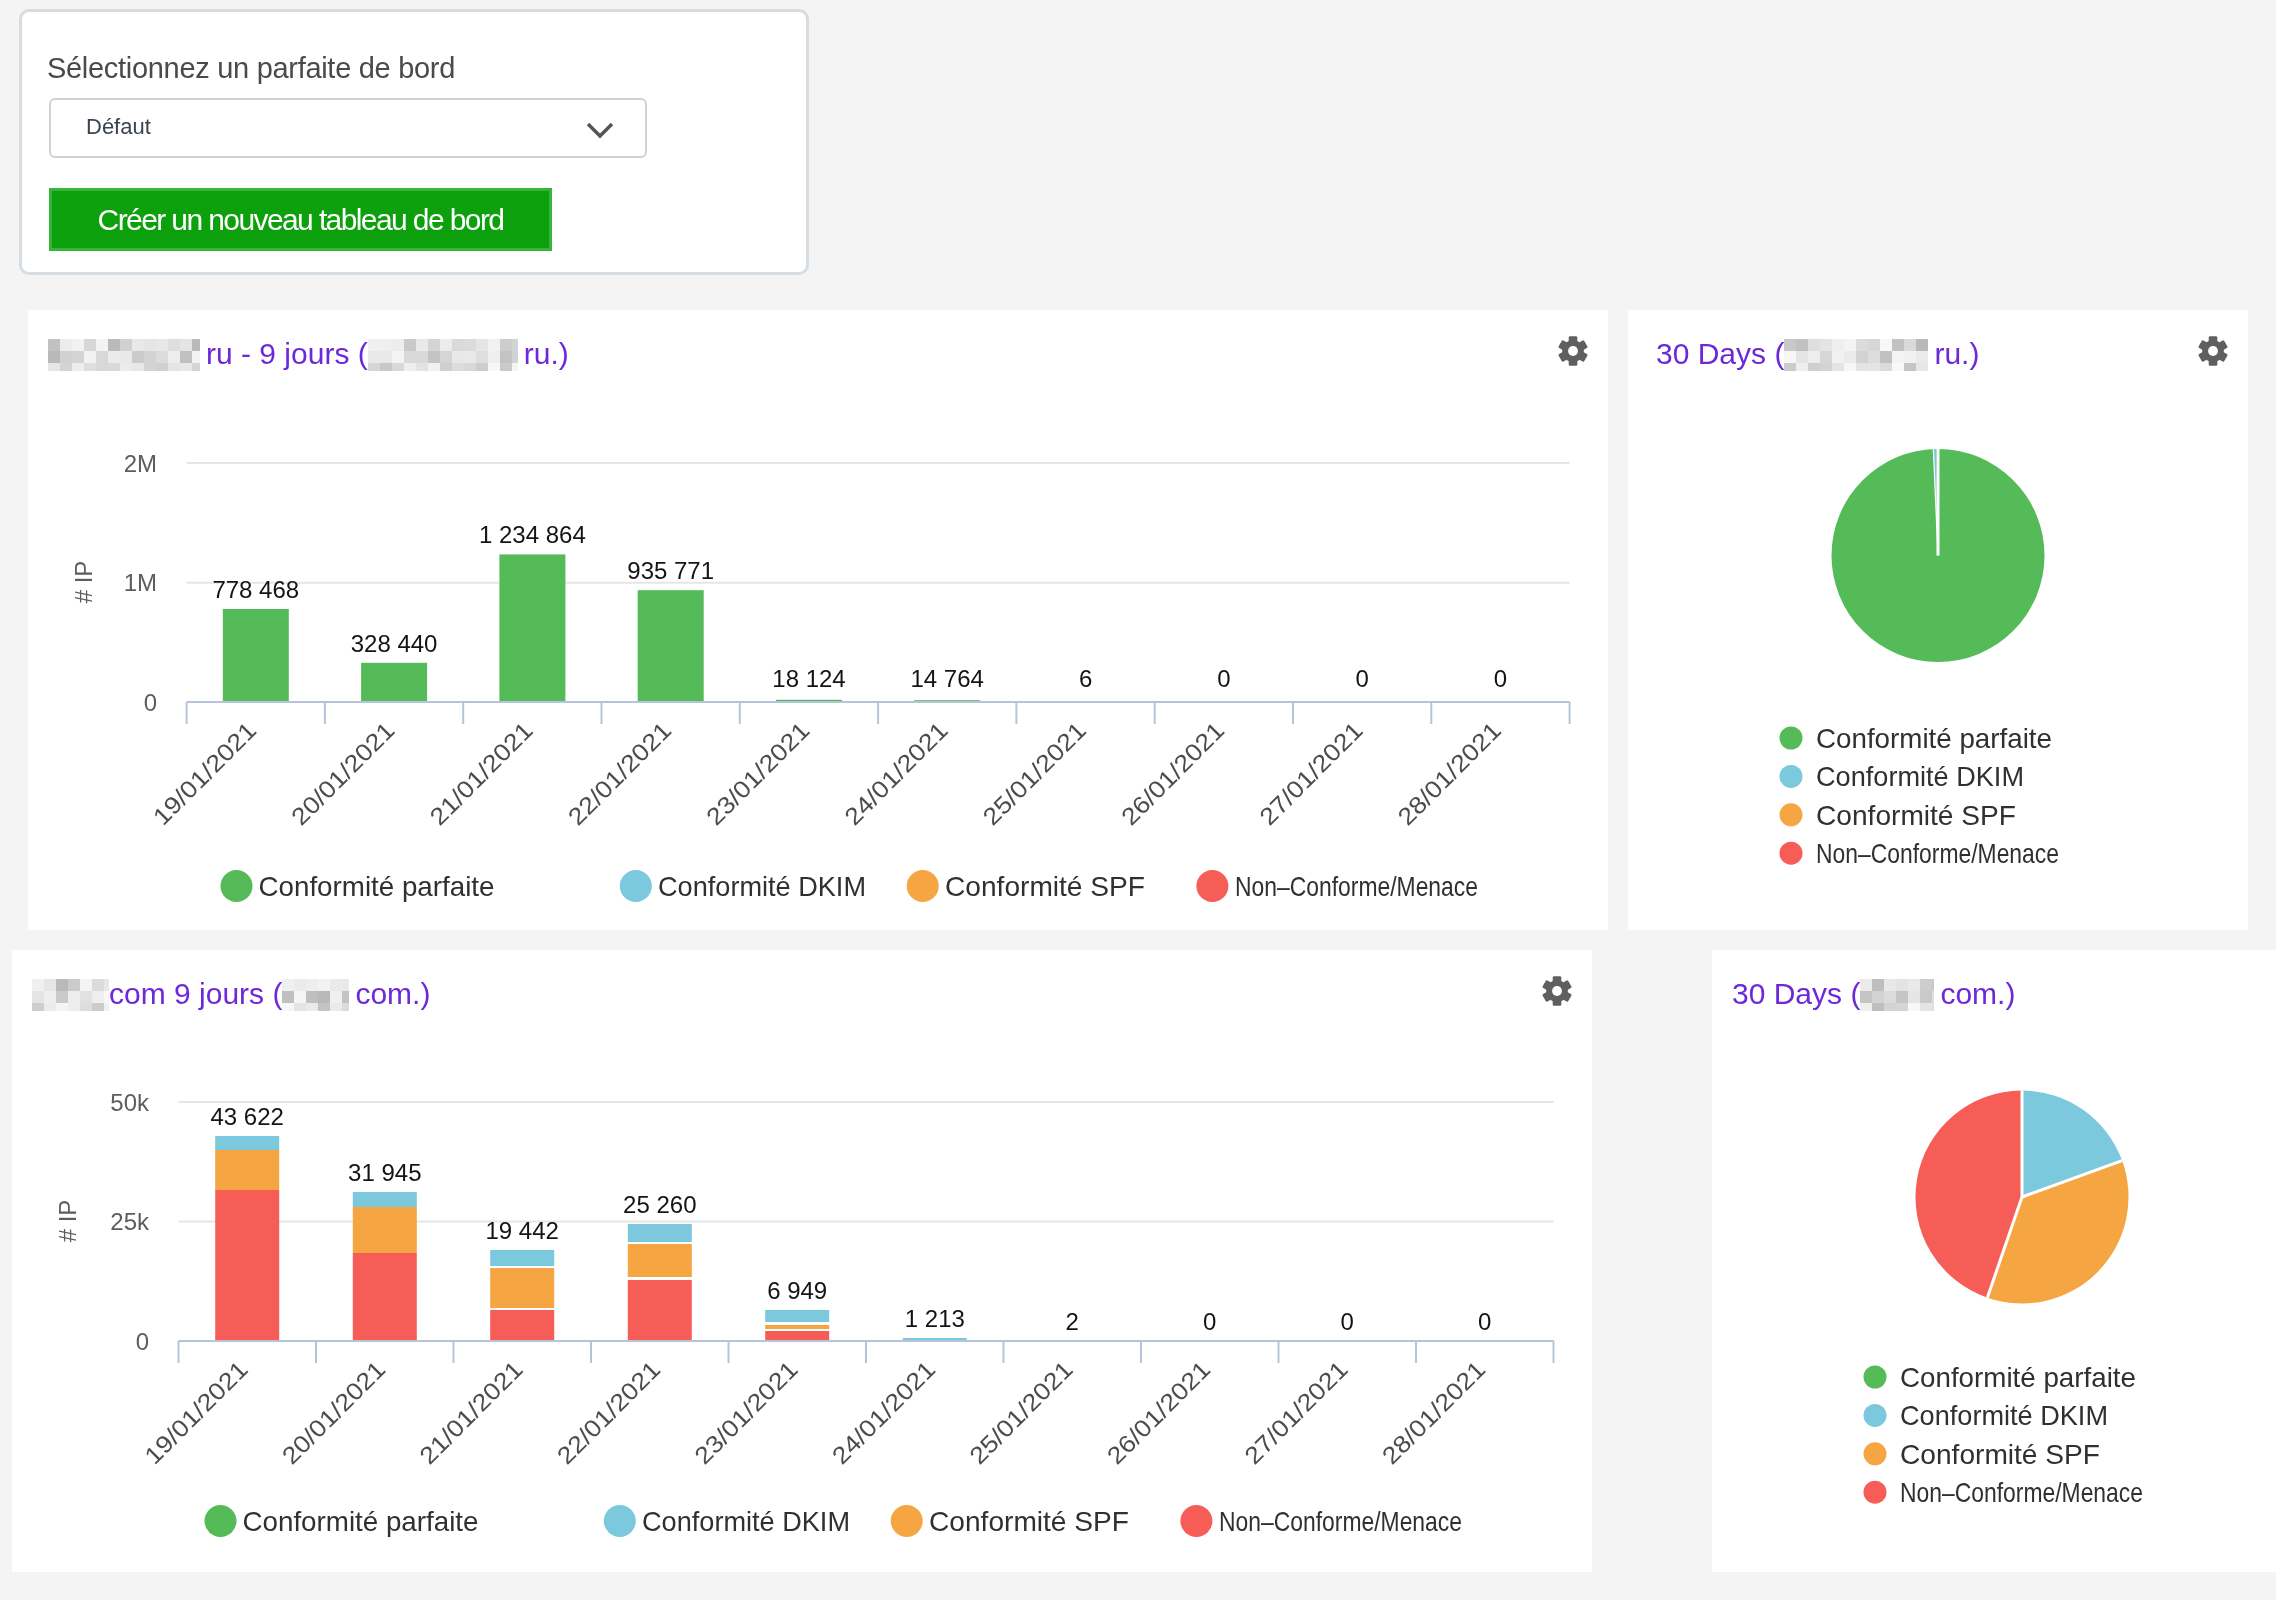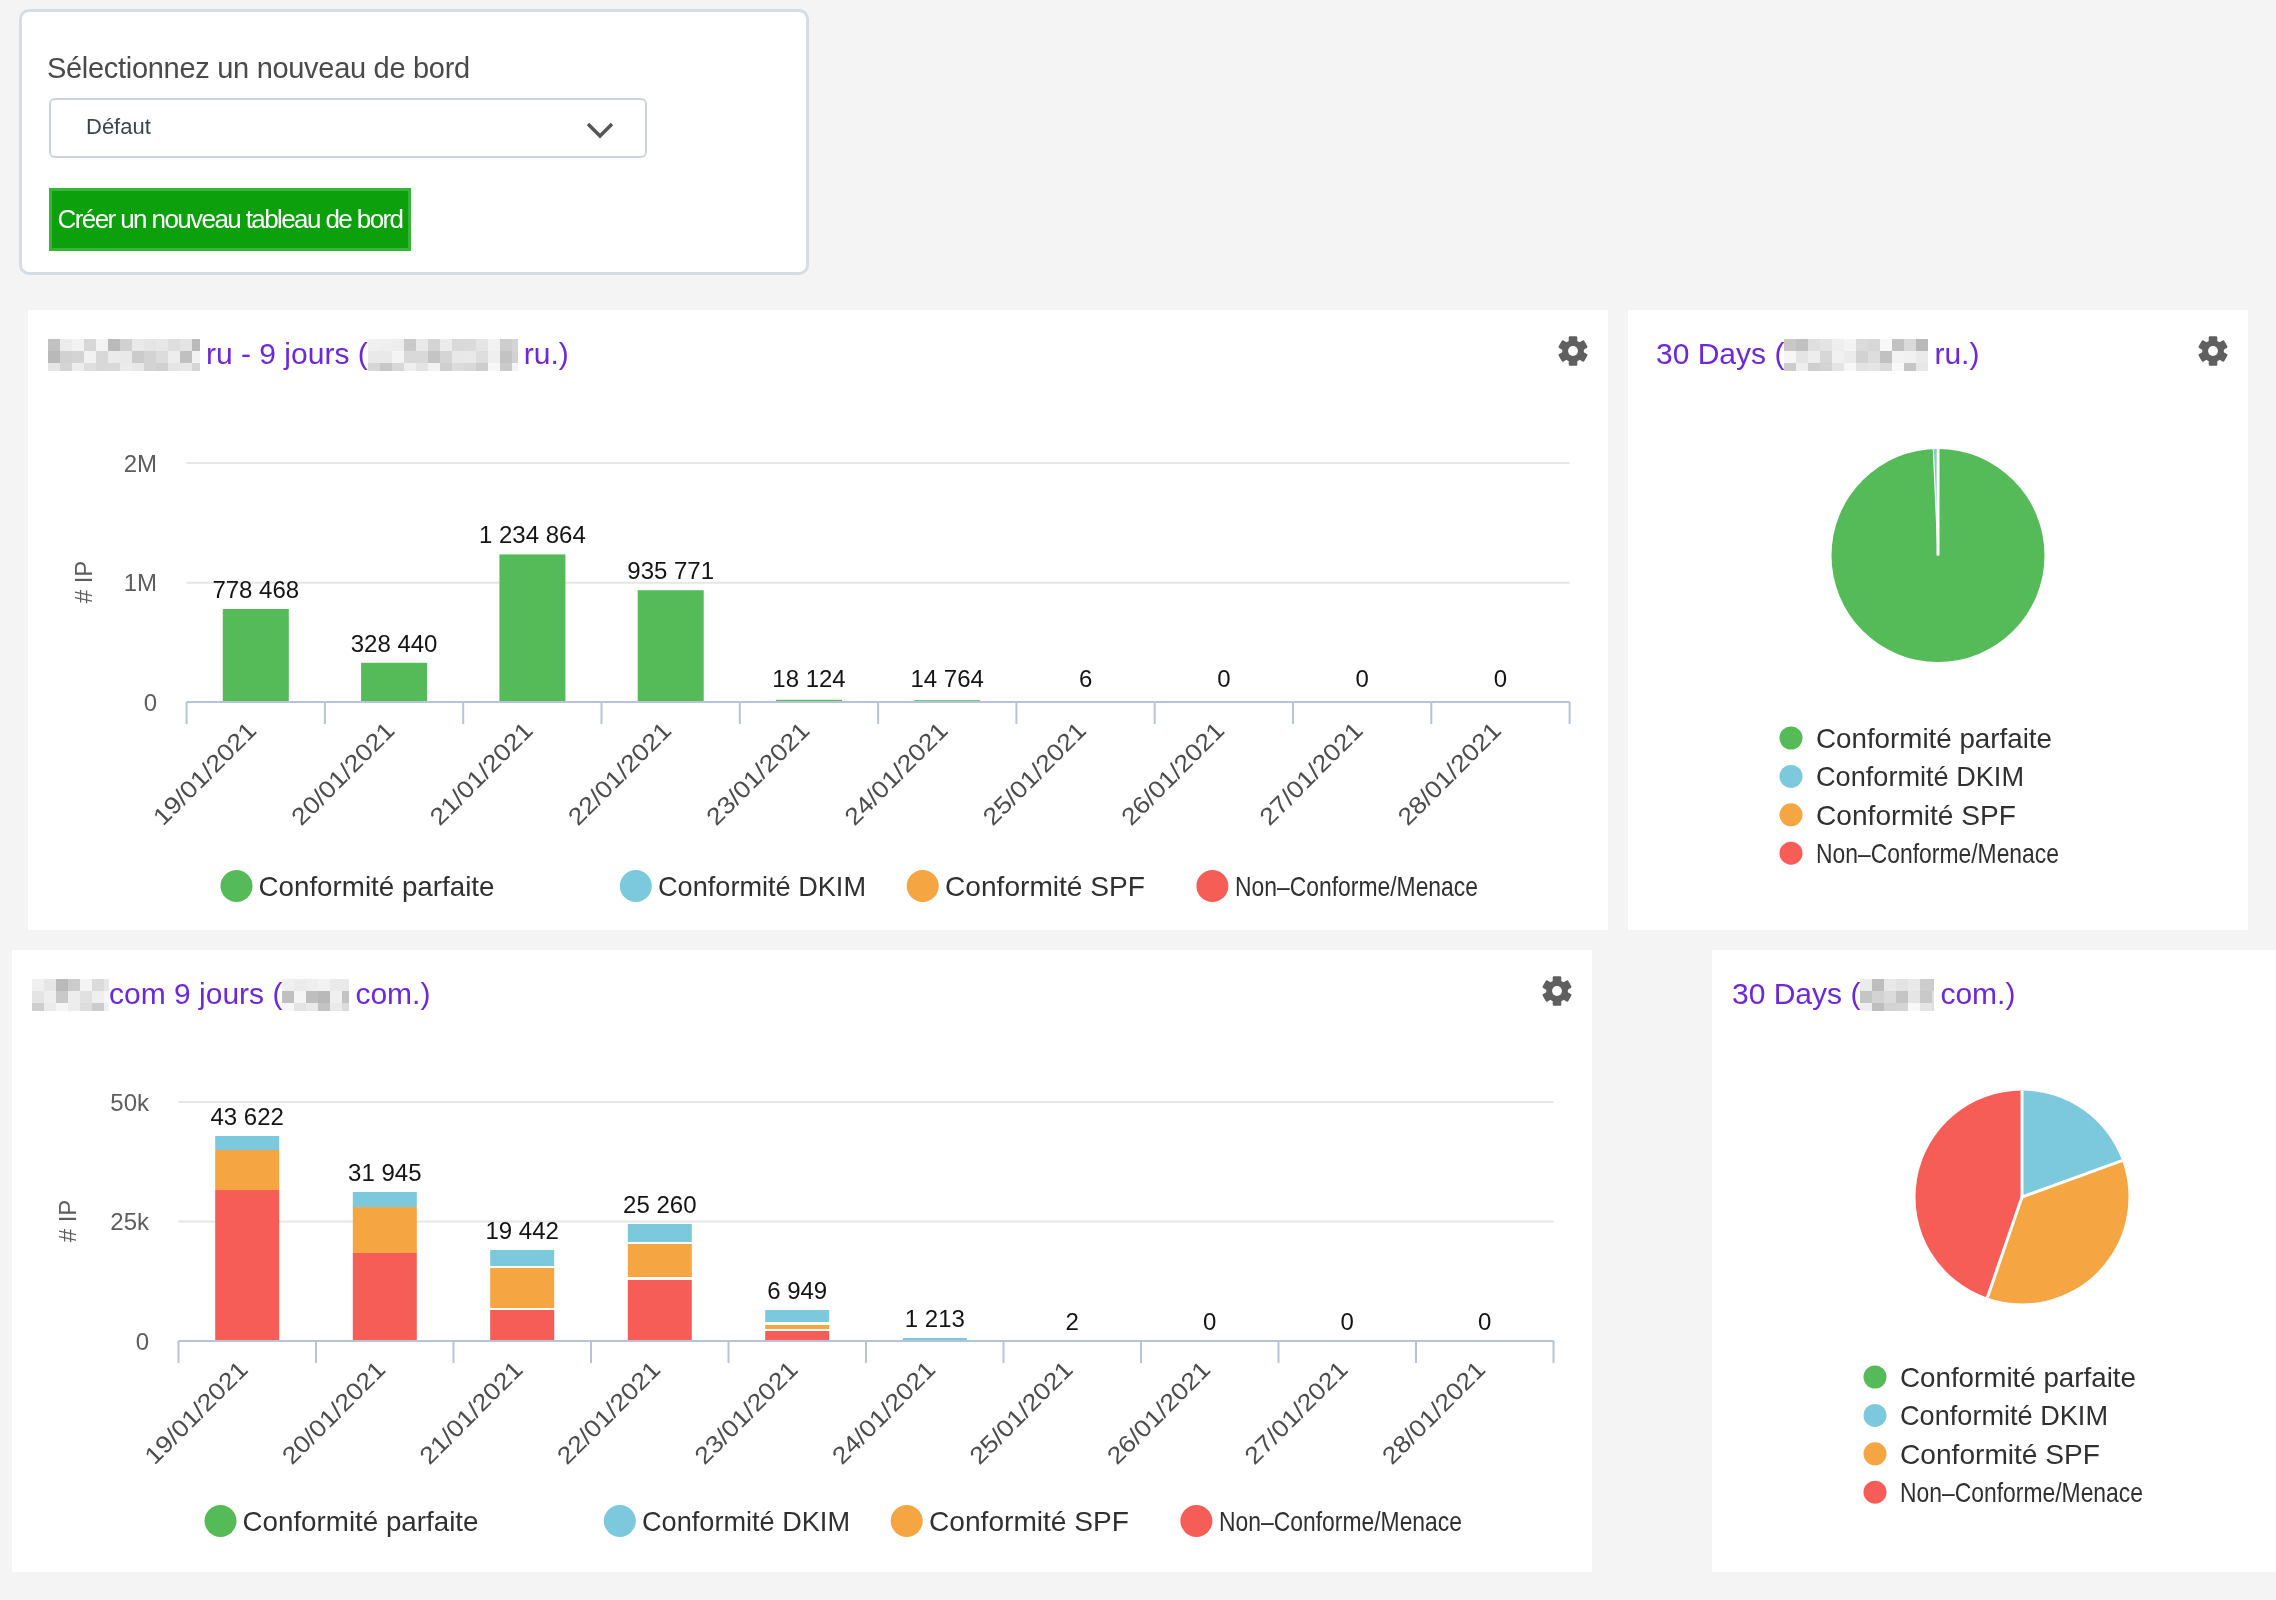--- a/index.html
+++ b/index.html
@@ -1,27 +1,27 @@
 <!DOCTYPE html>
 <html><head><meta charset="utf-8"><style>
 *{margin:0;padding:0;box-sizing:border-box}
 html,body{width:2276px;height:1600px;background:#f4f4f4;font-family:"Liberation Sans",sans-serif;position:relative;overflow:hidden}
 .card{position:absolute;background:#fff}
 .title{position:absolute;left:20px;top:27px;font-size:30px;color:#6d28d9;white-space:nowrap}
 svg.chart{position:absolute;left:0;top:0}
 </style></head><body>
 <div class="card" style="left:19px;top:9px;width:790px;height:266px;border:3px solid #d5dde2;border-radius:10px">
-  <div style="position:absolute;left:25px;top:40px;font-size:29px;letter-spacing:-0.3px;color:#4a4a4a">Sélectionnez un nouveau de bord</div>
+  <div style="position:absolute;left:25px;top:40px;font-size:29px;letter-spacing:-0.3px;color:#4a4a4a">Sélectionnez un parfaite de bord</div>
   <div style="position:absolute;left:27px;top:86px;width:598px;height:60px;border:2px solid #ccd4da;border-radius:6px;background:#fff">
     <div style="position:absolute;left:35px;top:14px;font-size:22px;color:#3a4450">Défaut</div>
     <svg width="30" height="18" viewBox="0 0 30 18" style="position:absolute;right:30px;top:21px">
         <polyline points="3,3 15,15 27,3" fill="none" stroke="#555" stroke-width="3.4"></polyline>
       </svg>
   </div>
-  <div style="position:absolute;left:27px;top:176px;width:362px;height:63px;background:#0CA00C;border:3px solid #39b43b;color:#fff;font-size:26px;letter-spacing:-1.6px;display:flex;align-items:center;justify-content:center;white-space:nowrap">Créer un nouveau tableau de bord</div>
+  <div style="position:absolute;left:27px;top:176px;width:503px;height:63px;background:#0CA00C;border:3px solid #39b43b;color:#fff;font-size:30px;letter-spacing:-1.6px;display:flex;align-items:center;justify-content:center;white-space:nowrap">Créer un nouveau tableau de bord</div>
 </div>
 
 <div class="card" style="left:28px;top:310px;width:1580px;height:620px">
   <div class="title"><svg width="152" height="32" viewBox="0 0 152 32" style="display:inline-block;vertical-align:-7px">
         <rect x="0" y="0" width="12" height="12" fill="rgb(193,193,193)"></rect>
         <rect x="12" y="0" width="12" height="12" fill="rgb(236,236,236)"></rect>
         <rect x="24" y="0" width="12" height="12" fill="rgb(242,242,242)"></rect>
         <rect x="36" y="0" width="12" height="12" fill="rgb(215,215,215)"></rect>
         <rect x="48" y="0" width="12" height="12" fill="rgb(243,243,243)"></rect>
         <rect x="60" y="0" width="12" height="12" fill="rgb(186,186,186)"></rect>

